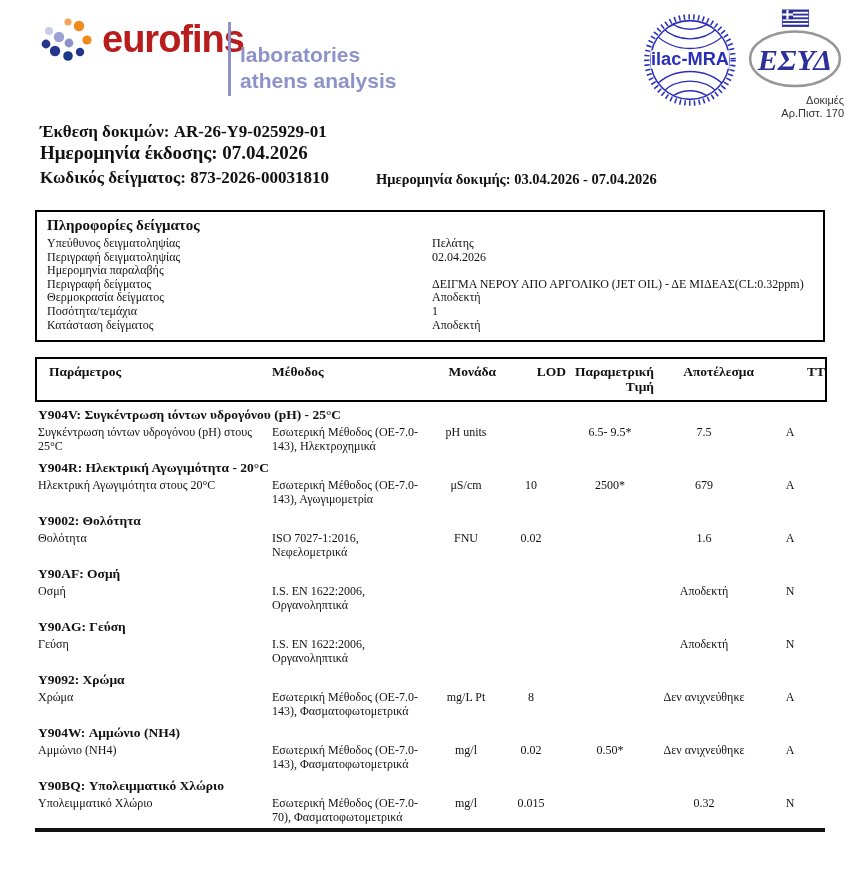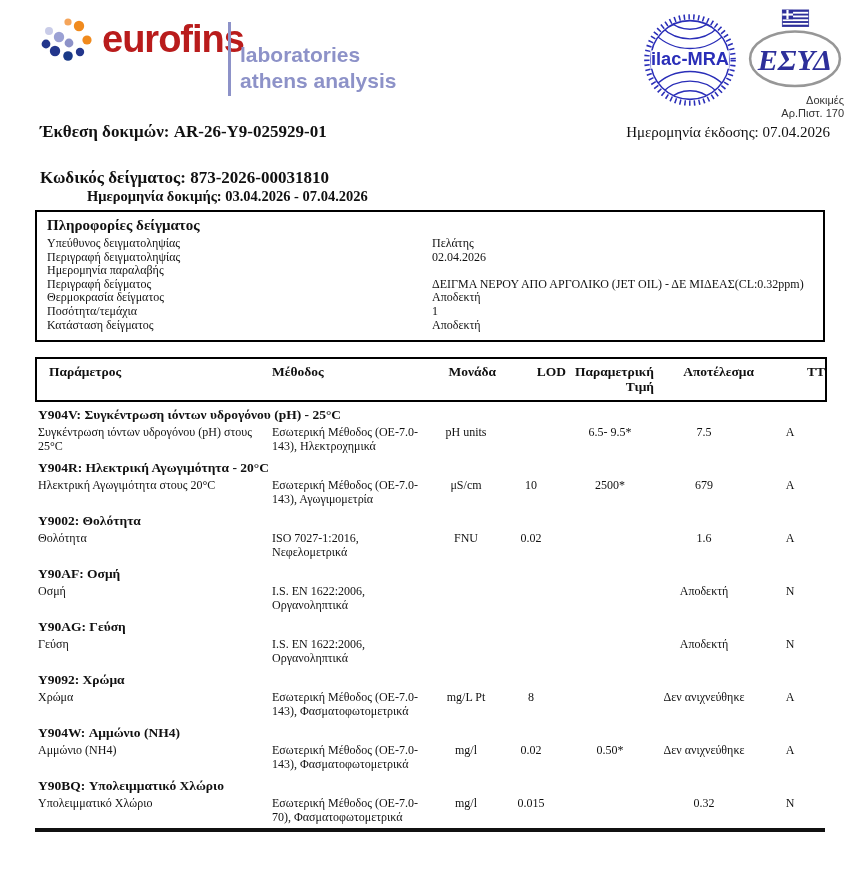--- a/index.html
+++ b/index.html
@@ -32,24 +32,24 @@
   .accreditation { position:absolute; right:14px; top:8px; display:flex; align-items:flex-start; }
   .ilac-logo { width:96px; height:96px; margin-top:4px; }
   .esyd-block { width:100px; text-align:right; margin-left:6px; }
   .esyd-logo { width:98px; height:82px; }
   .esyd-caption {
     font-family:"Liberation Sans", sans-serif; font-size:11px; line-height:1.2;
     color:#333;
   }
 
   
-  .title-row1 { position:absolute; left:40px; right:28px; top:122px; display:flex; justify-content:space-between; align-items:baseline; }
+  .title-row1 { position:absolute; left:40px; right:28px; top:122px; display:flex; justify-content:space-between; align-items:baseline;flex-direction:column; }
   .report-title { font-weight:bold; font-size:17px; }
-  .issue-date   { font-weight:normal; font-size:15px; }
-  .title-row2 { position:absolute; left:40px; right:28px; top:168px; display:flex; align-items:flex-start;flex-direction:column; }
+  .issue-date   { font-weight:bold; font-size:19px; }
+  .title-row2 { position:absolute; left:40px; right:28px; top:168px; display:flex; align-items:flex-end; }
   .sample-code  { font-weight:bold; font-size:17px; }
   .test-date    { font-weight:bold; font-size:14.5px; margin-left:47px; }
 
   
   .info-box {
     position:absolute; left:35px; top:210px; width:790px;
     border:2px solid #000; padding:5px 10px 8px 10px;
   }
   .info-title { font-weight:bold; font-size:15px; margin-bottom:3px; }
   .info-row { display:flex; font-size:12px; line-height:13.6px; }

